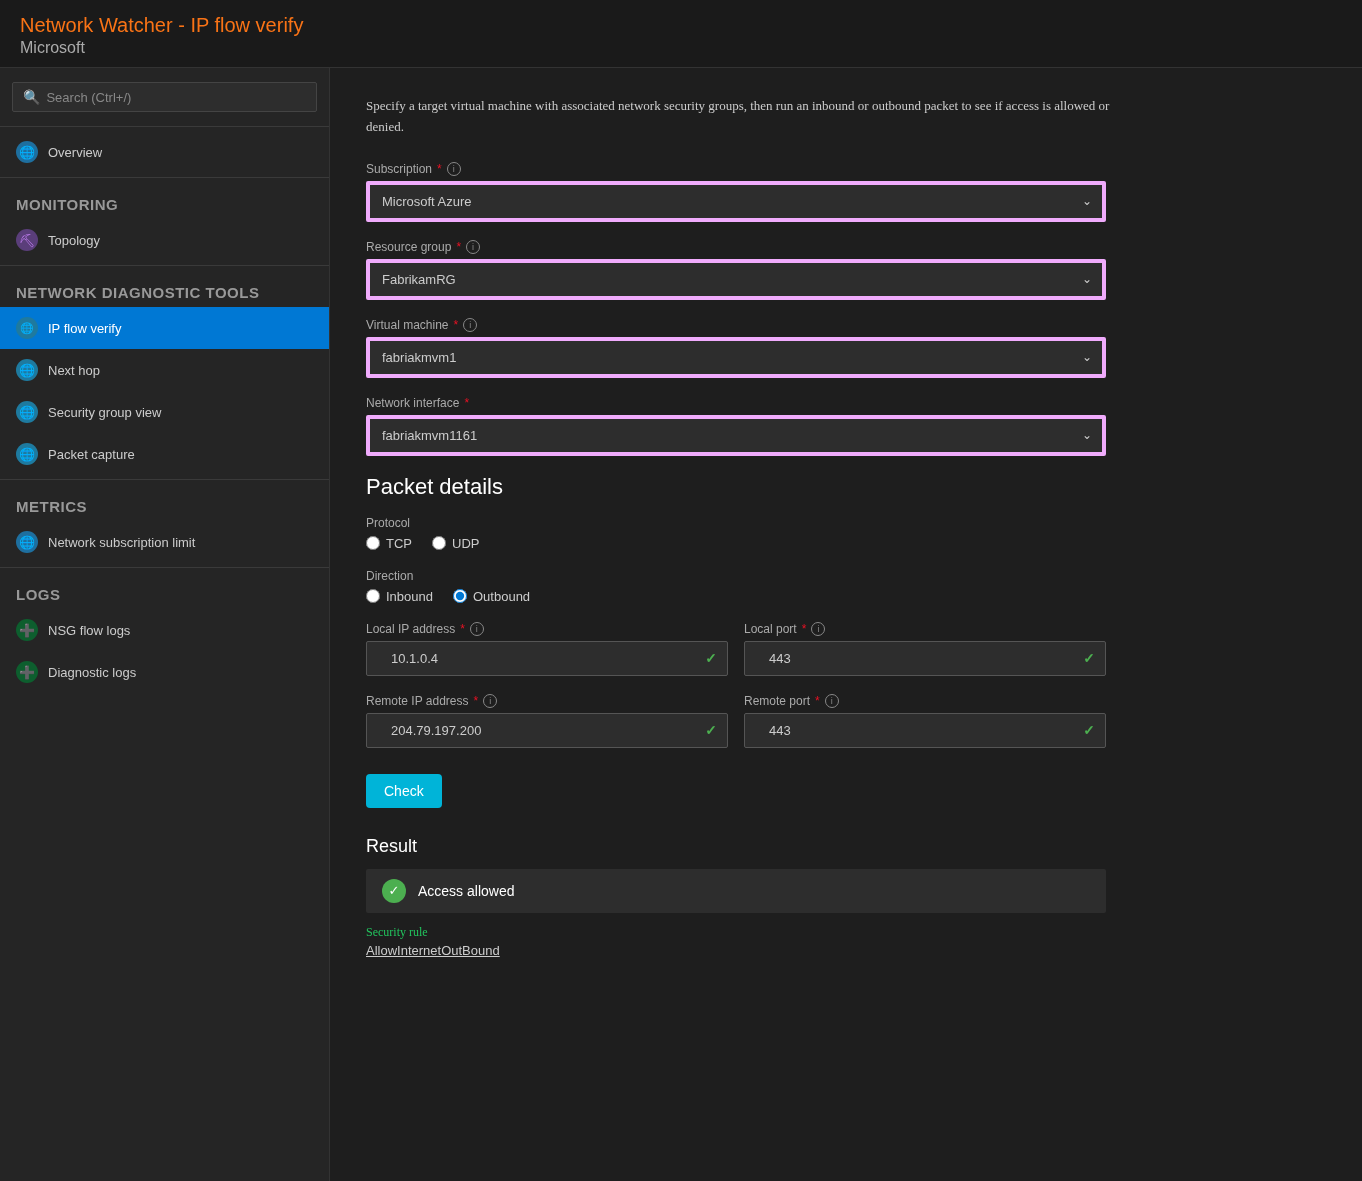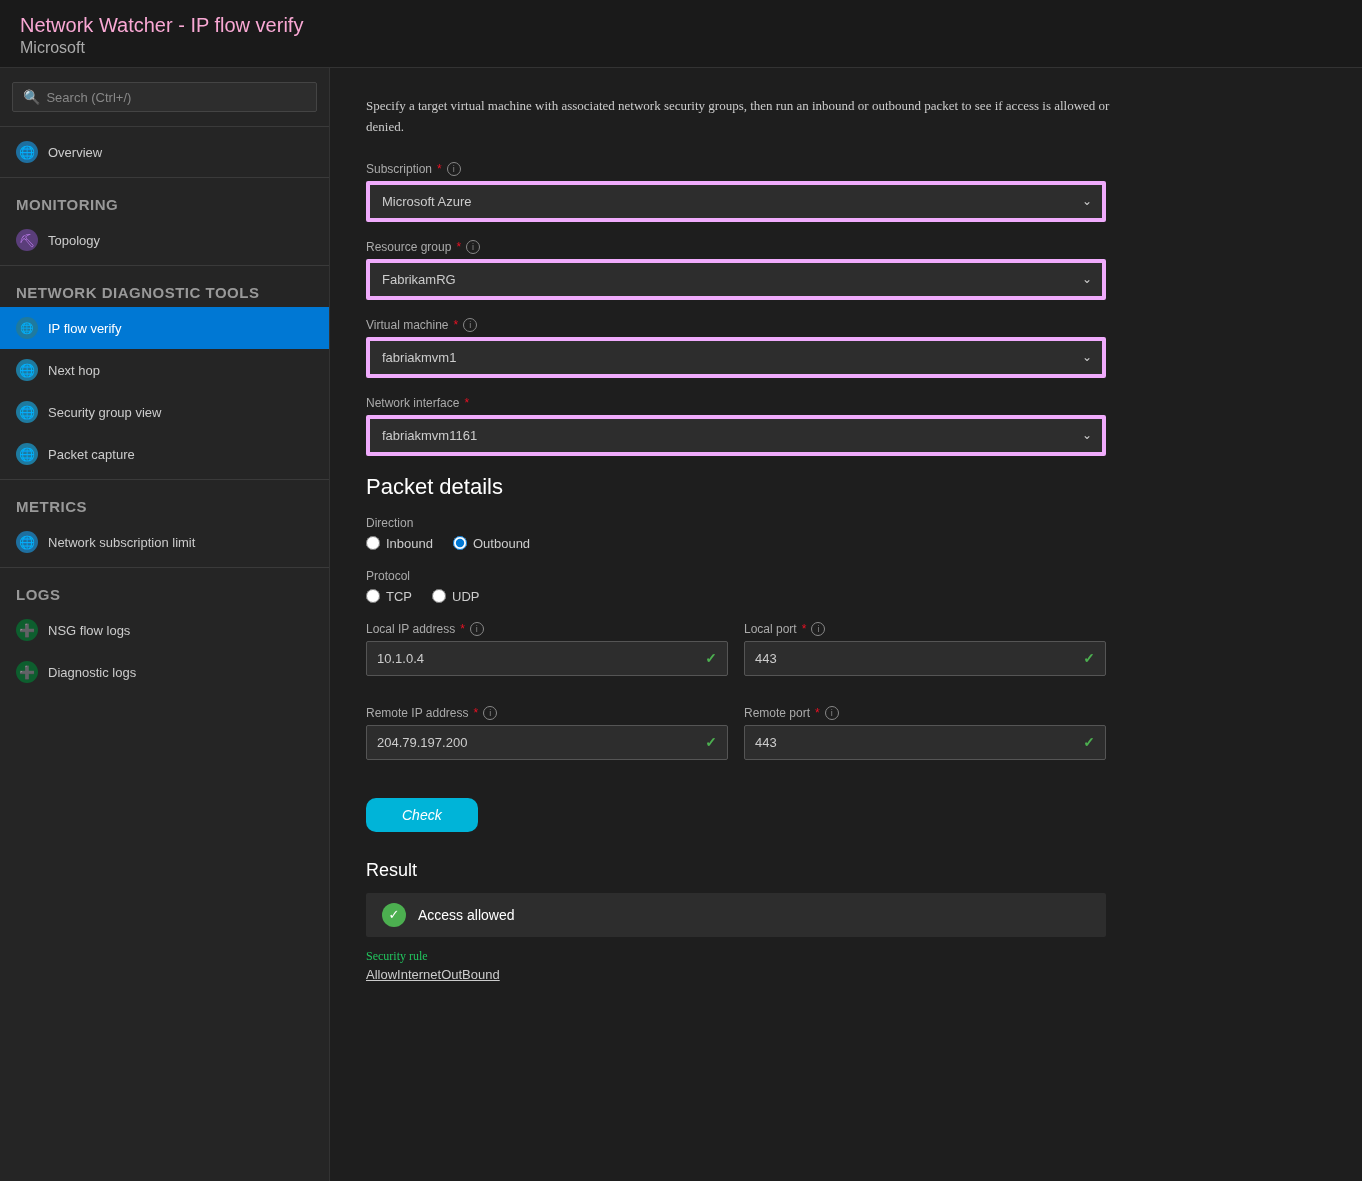--- a/index.html
+++ b/index.html
@@ -16,21 +16,21 @@
     }
     
     .header {
       background: #1a1a1a;
       padding: 14px 20px 10px 20px;
       border-bottom: 1px solid #333;
     }
     .header-title {
       font-size: 20px;
       font-weight: 300;
-      color: #f9a8d4;
+      color: #f97316;
     }
     .header-subtitle {
       font-size: 16px;
       color: #aaa;
       margin-top: 2px;
     }
     
     .layout {
       display: flex;
       flex: 1;
@@ -210,57 +210,56 @@
       cursor: pointer;
     }
     .two-col {
       display: flex;
       gap: 16px;
       max-width: 740px;
       margin-bottom: 18px;
     }
     .two-col .field-group {
       flex: 1;
-      margin-bottom: 12px;
+      margin-bottom: 0;
     }
     .input-with-check {
       position: relative;
       background: #2d2d2d;
       border: 1px solid #555;
       border-radius: 2px;
       display: flex;
       align-items: center;
     }
     .input-with-check input {
       flex: 1;
       background: transparent;
       border: none;
       outline: none;
       color: #ccc;
       font-size: 13px;
-      padding: 9px 36px 9px 10px;
+      padding: 9px 36px 9px 24px;
     }
     .check-mark {
       position: absolute;
       right: 10px;
       color: #4caf50;
       font-size: 14px;
       font-weight: bold;
     }
     .check-button {
       background: #00b4d8;
       color: #fff;
       border: none;
-      padding: 9px 36px;
+      padding: 9px 18px;
       font-size: 14px;
       cursor: pointer;
-      border-radius: 10px;
+      border-radius: 4px;
       margin-top: 8px;
       margin-bottom: 28px;
-      font-style: italic;
     }
     .result-section {}
     .result-heading {
       font-size: 18px;
       font-weight: 300;
       color: #fff;
       margin-bottom: 12px;
     }
     .result-row {
       display: flex;
@@ -425,52 +424,52 @@
       <div class="select-wrapper">
         <select>
           <option>fabriakmvm1161</option>
         </select>
         <span class="chevron-down">⌄</span>
       </div>
     </div>
 
     
     <div class="section-heading">Packet details</div>
+
+    
+    <div class="field-group">
+      <div class="field-label">Protocol</div>
+      <div class="radio-group">
+        <label class="radio-item">
+          <input type="radio" name="protocol" value="TCP" style="">
+          <span>TCP</span>
+        </label>
+        <label class="radio-item">
+          <input type="radio" name="protocol" value="UDP" style="">
+          <span>UDP</span>
+        </label>
+      </div>
+    </div>
 
     
     <div class="field-group">
       <div class="field-label">Direction</div>
       <div class="radio-group">
         <label class="radio-item">
           <input type="radio" name="direction" value="Inbound" style="">
           <span>Inbound</span>
         </label>
         <label class="radio-item">
           <input type="radio" name="direction" value="Outbound" checked="" style="">
           <span>Outbound</span>
         </label>
       </div>
     </div>
 
     
-    <div class="field-group">
-      <div class="field-label">Protocol</div>
-      <div class="radio-group">
-        <label class="radio-item">
-          <input type="radio" name="protocol" value="TCP" style="">
-          <span>TCP</span>
-        </label>
-        <label class="radio-item">
-          <input type="radio" name="protocol" value="UDP" style="">
-          <span>UDP</span>
-        </label>
-      </div>
-    </div>
-
-    
     <div class="two-col">
       <div class="field-group">
         <div class="field-label">
           <span>Local IP address</span>
           <span class="required-star">*</span>
           <span class="info-icon">i</span>
         </div>
         <div class="input-with-check">
           <input type="text" value="10.1.0.4" style="">
           <span class="check-mark">✓</span>

